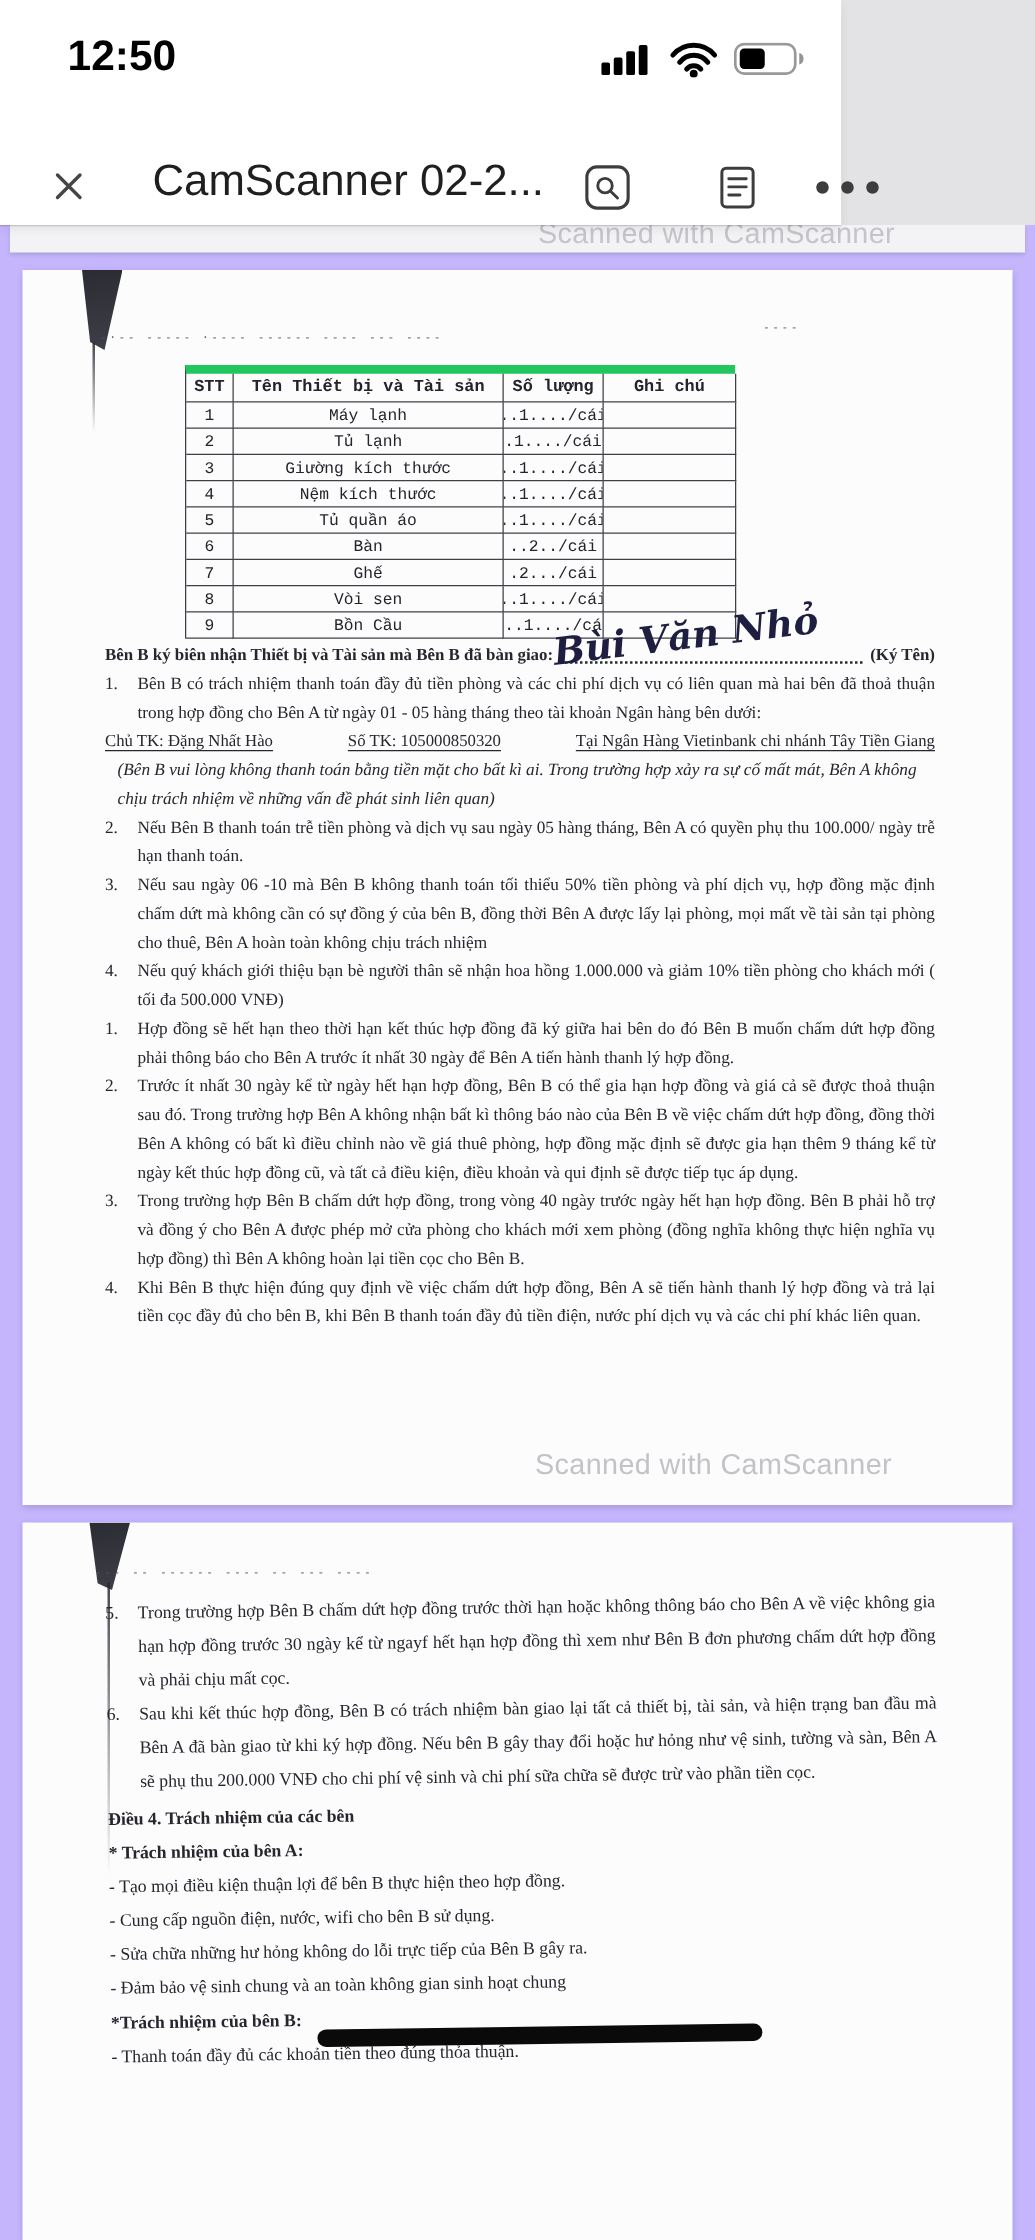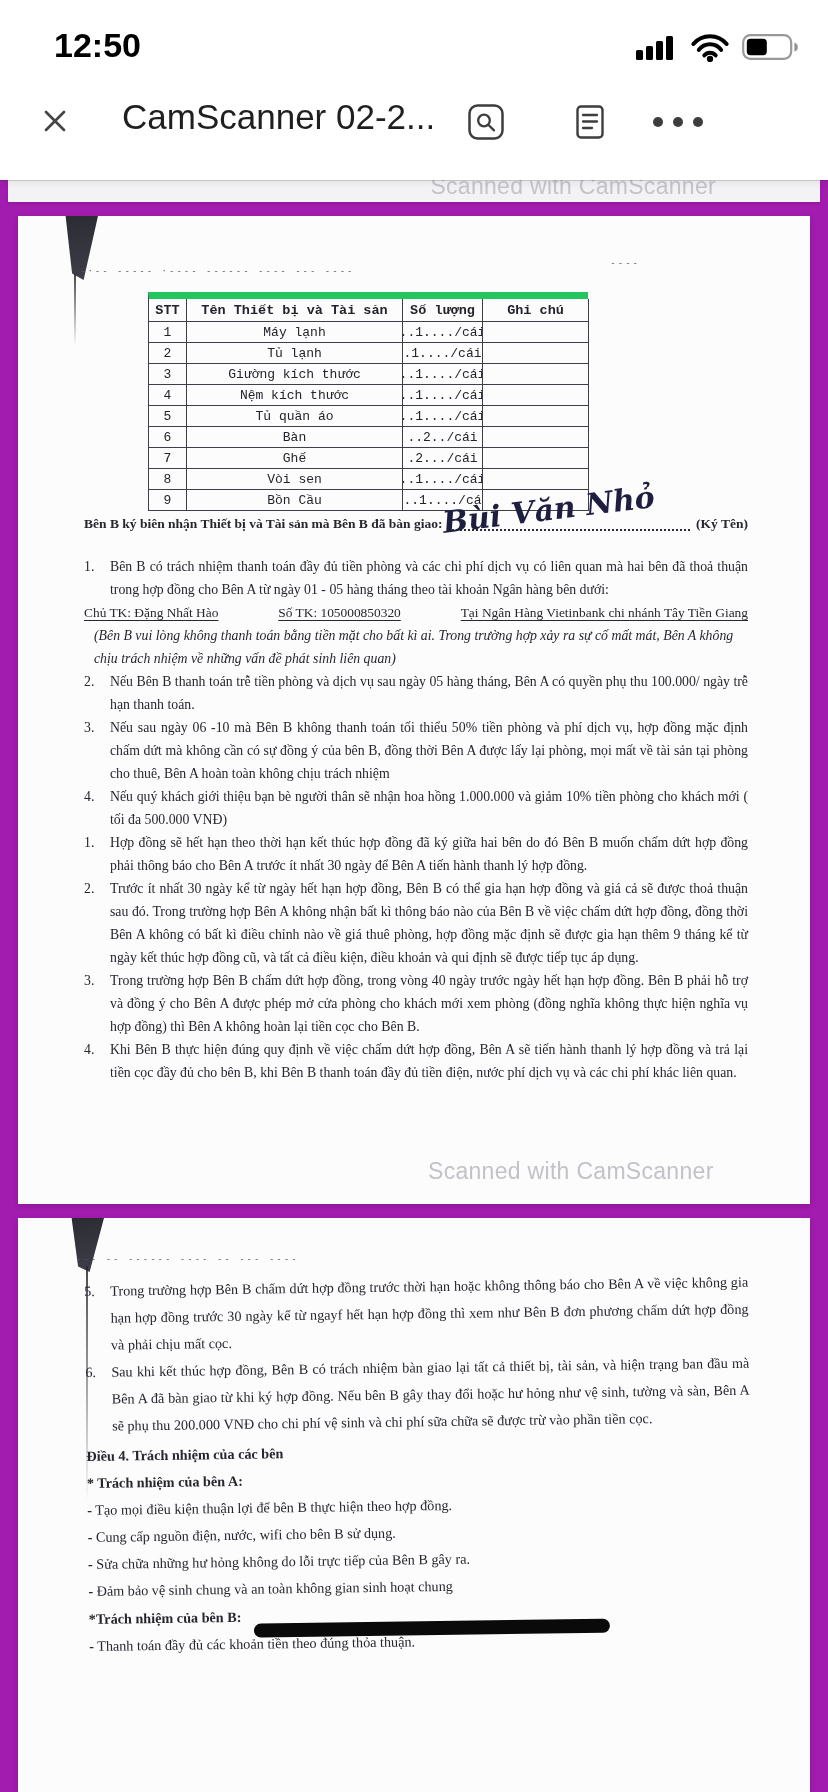--- a/index.html
+++ b/index.html
@@ -1,34 +1,34 @@
 <!DOCTYPE html>
 <html><head>
 <meta charset="utf-8">
 <style>
   *{margin:0;padding:0;box-sizing:border-box}
   html,body{width:828px;height:1792px;overflow:hidden}
   body{position:relative;background:#e3e3e6;font-family:"Liberation Sans",sans-serif}
 
   
-  .chrome{position:absolute;top:0;left:0;width:828px;height:180px;background:#fff;z-index:10;
+  .chrome{position:absolute;top:0;left:0;width:673px;height:180px;background:#fff;z-index:10;
           box-shadow:0 1px 0 rgba(0,0,0,.14),0 3px 8px rgba(0,0,0,.07)}
   .statusbar{position:absolute;top:0;left:0;right:0;height:96px}
   .time{position:absolute;left:54px;top:26px;font-size:34px;font-weight:700;color:#000}
   .sicons{position:absolute;right:28px;top:32px;display:flex;align-items:center;gap:12px}
-  .appbar{position:absolute;top:80px;left:0;right:0;height:84px}
+  .appbar{position:absolute;top:108px;left:0;right:0;height:84px}
   .iconbtn{position:absolute;background:none;border:none;padding:0;cursor:pointer;line-height:0}
   .btn-close{left:38px;top:24px}
   .title{position:absolute;left:122px;top:17px;font-size:35px;color:#1f1f1f;white-space:nowrap}
   .btn-search{left:466px;top:22px}
   .btn-doc{left:570px;top:22px}
   .btn-more{left:652px;top:36px}
 
   
-  .scroll{position:absolute;top:180px;left:0;width:828px;height:1612px;background:#a21caf;overflow:hidden}
+  .scroll{position:absolute;top:180px;left:0;width:828px;height:1612px;background:#c4b5fd;overflow:hidden}
   .sliver{position:absolute;top:0;left:8px;right:8px;height:22px;background:#f3f3f5;overflow:hidden;
           box-shadow:0 2px 3px rgba(0,0,0,.12)}
   .wmtop{position:absolute;top:-7px;right:104px;font-size:23px;color:#c4c4ca;letter-spacing:.3px}
 
   .page{position:absolute;left:18px;width:792px;background:#fcfcfd;box-shadow:0 2px 6px rgba(0,0,0,.16)}
   .p1{top:36px;height:988px}
   .p2{top:1038px;height:574px;overflow:hidden}
 
   .fold{position:absolute;top:0;left:44px;width:36px;height:64px;
         background:linear-gradient(170deg,#2b2b33,#3f3f49);
@@ -49,21 +49,21 @@
   .p2text{top:60px;line-height:27px;font-size:14.2px;transform:rotate(-.8deg);transform-origin:0 0}
 
   .dtable{position:absolute;top:76px;left:130px;width:440px;border-left:1px solid #3f3f48;border-top:7px solid #22c55e;
           font-family:Liberation Mono, monospace;color:#23232b}
   .trow{display:grid;grid-template-columns:38px 216px 80px 106px;height:21px}
   .trow.thead{height:23px}
   .tcell{border-right:1px solid #3f3f48;border-bottom:1px solid #3f3f48;display:flex;align-items:center;
          justify-content:center;font-size:13px;overflow:hidden;white-space:nowrap}
   .thead .tcell{font-weight:700;font-size:13.5px}
 
-  .signrow{display:flex;align-items:flex-end;font-weight:700;font-size:13.5px;margin-bottom:20px;position:relative}
+  .signrow{display:flex;align-items:flex-end;font-weight:700;font-size:13.5px;margin-bottom:0;position:relative}
   .dots{flex:1;margin:0 6px;border-bottom:2px dotted #2b2b33;transform:translateY(-4px)}
   .sig{position:absolute;top:-14px;left:358px;font-family:"DejaVu Serif",serif;font-style:italic;font-weight:700;
        font-size:30px;color:#1e1e40;transform:rotate(-7deg);white-space:nowrap;z-index:2}
   .dheading{font-weight:700;margin-top:3px}
   .nitem{display:flex}
   .num{width:26px;flex:none}
   .ntext{flex:1;text-align:justify}
   .bankline{display:flex;justify-content:space-between;font-weight:400;font-size:13.4px;white-space:nowrap}
   .bankline .u{text-decoration:underline;text-underline-offset:3px}
   .noteline{font-style:italic;text-align:left;padding:0 10px}

